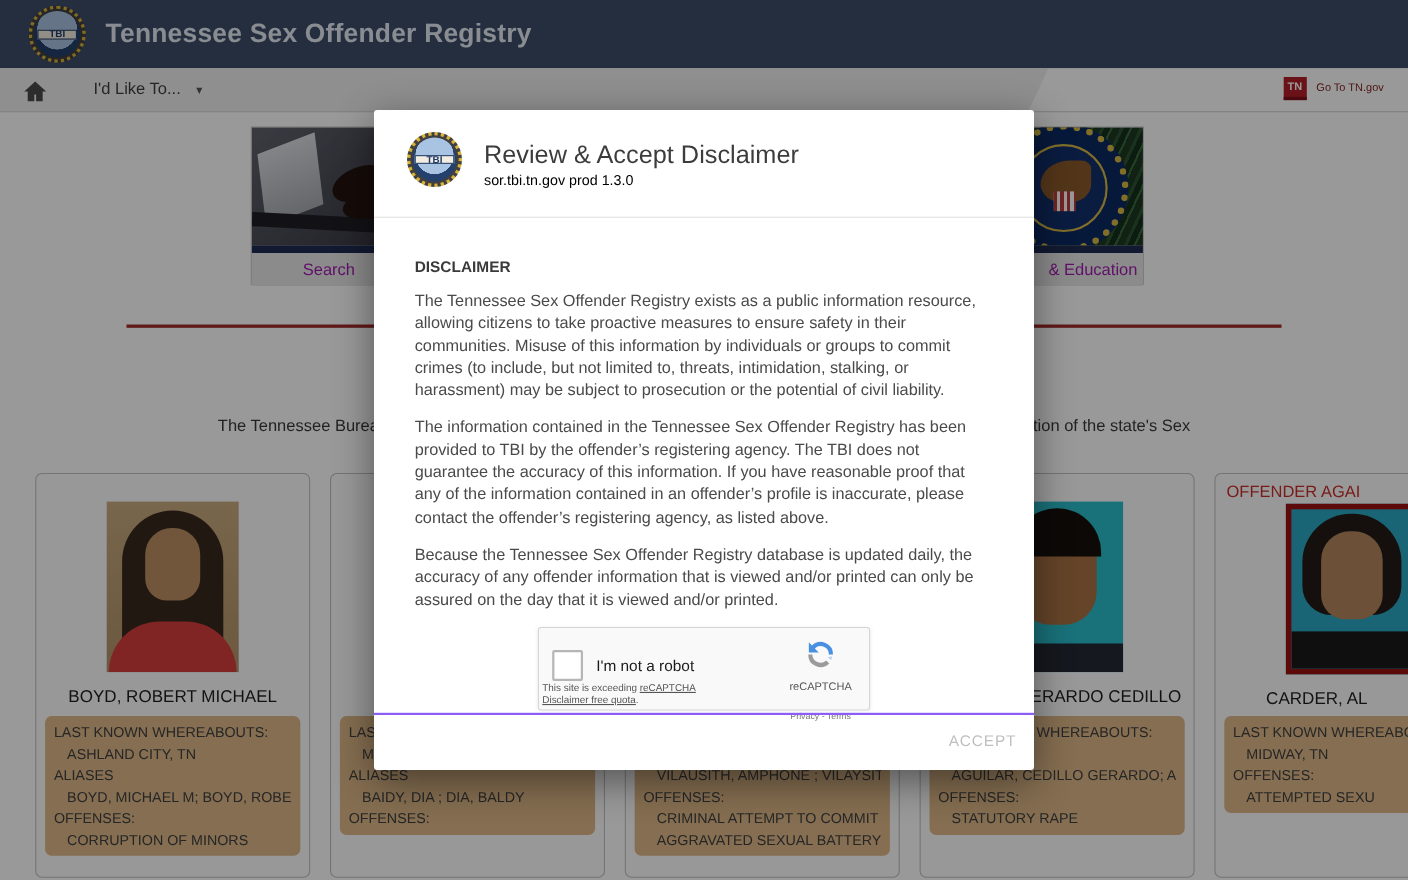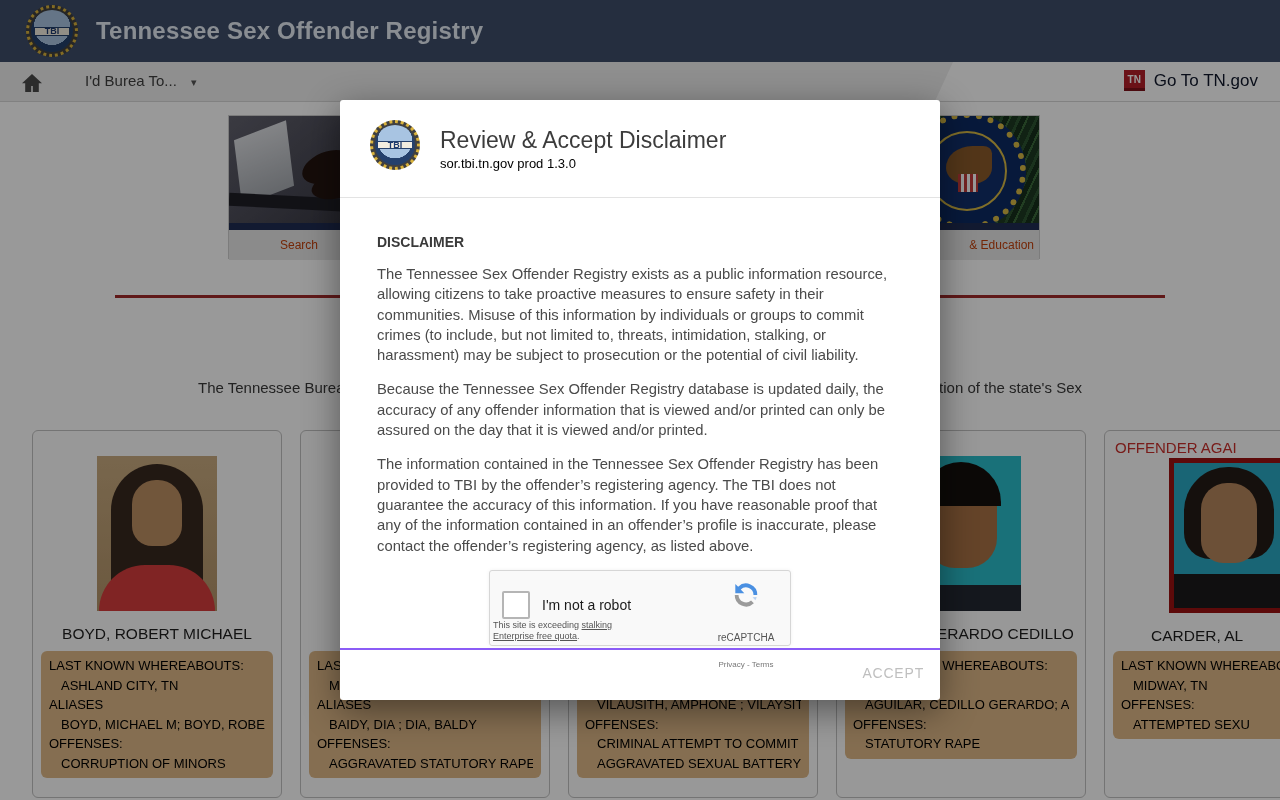--- a/index.html
+++ b/index.html
@@ -32,30 +32,30 @@
                  background:#ffffff; clip-path:polygon(18px 0,100% 0,100% 100%,0 100%); }
   .home-btn { position:absolute; left:20px; top:9px; width:24px; height:24px; cursor:pointer; }
   .idliketo { position:absolute; left:85px; top:10px; font-size:15px; color:#3f3f3f;
               cursor:pointer; }
   .idliketo .caret { font-size:11px; color:#555; margin-left:10px; }
   .gotngov { position:absolute; right:22px; top:8px; display:flex; align-items:center;
              gap:9px; cursor:pointer; }
   .tn-logo { width:21px; height:21px; background:#b21e28; border-bottom:3px solid #7e1119;
              color:#fff; font-size:10px; font-weight:bold; display:flex;
              align-items:center; justify-content:center; }
-  .gotngov .lbl { font-size:17px; color:#0f172a; }
+  .gotngov .lbl { font-size:10px; color:#7f1d1d; }
 
   
   .tile { position:absolute; top:115px; border:1px solid #cfcfcf; background:#e8e8e8; }
   .tile-search { left:228px; width:142px; height:144px; }
   .tile-edu { left:852px; width:188px; height:144px; }
   .tile .img { position:relative; width:100%; height:107px; overflow:hidden; }
   .tile .navstrip { width:100%; height:7px; background:#1e2c52; }
-  .tile .band { width:100%; height:30px; background:#e8e8e8; font-size:12px;
-                color:#c2410c; display:flex; align-items:center; justify-content:center; }
+  .tile .band { width:100%; height:30px; background:#e8e8e8; font-size:15px;
+                color:#a21caf; display:flex; align-items:center; justify-content:center; }
   .tile-edu .band { justify-content:flex-end; padding-right:5px; }
 
   .img-search { background:linear-gradient(140deg,#62626e 0%,#4a4a56 55%,#35353f 100%); }
   .lap-screen { position:absolute; left:8px; top:14px; width:54px; height:66px;
                 background:linear-gradient(#dadce0,#a8acb2);
                 transform:rotate(-7deg) skewY(-14deg); }
   .lap-base { position:absolute; left:0px; top:80px; width:128px; height:13px;
               background:#1e1e26; transform:rotate(3deg); }
   .hand { position:absolute; background:#241510; border-radius:50%; }
   .hand1 { right:16px; top:36px; width:52px; height:30px; transform:rotate(-22deg); }
@@ -112,21 +112,21 @@
       background:#241c16; border-radius:44px 44px 26px 26px; }
   .teal-redborder .face { left:27px; top:20px; width:56px; height:80px;
       background:#b5855c; border-radius:26px 26px 22px 22px; }
   .teal-redborder .shirt { left:0; bottom:0; width:110px; height:34px; background:#1c191c; }
 
   .card-name { margin-top:14px; height:20px; text-align:center; font-size:15.5px;
                color:#1f1f1f; white-space:nowrap; overflow:hidden; }
   .card-name.left { text-align:left; padding-left:46px; }
   .info { position:absolute; top:220px; left:8px; right:8px; background:#deb887;
           border-radius:6px; padding:5px 8px; }
-  .info .line { font-size:13px; line-height:19.5px; color:#000000;
+  .info .line { font-size:13px; line-height:19.5px; color:#404040;
                 white-space:nowrap; overflow:hidden; }
   .info .line.ind { padding-left:12px; }
 
   
   .dim-overlay { position:absolute; inset:0; background:rgba(0,0,0,0.4); z-index:40; }
   .modal { position:absolute; left:340px; top:100px; width:600px; height:600px;
            background:#fff; border-radius:3px; z-index:50;
            box-shadow:0 10px 36px rgba(0,0,0,0.45); }
   .modal-header { position:relative; height:98px; border-bottom:1px solid #e3e3e3; }
   .logo-48 { position:absolute; left:30px; top:20px; width:50px; height:50px; }
@@ -143,21 +143,21 @@
   .captcha { position:relative; margin:8px 0 0 112px; width:302px; height:76px;
              background:#f9f9f9; border:1px solid #d6d6d6; border-radius:3px;
              box-shadow:0 0 4px rgba(0,0,0,0.06);padding-left:12px; }
   .cb { position:absolute; left:12px; top:20px; width:28px; height:28px; background:#fff;
         border:2px solid #b5b5b5; border-radius:2px; cursor:pointer; }
   .cb-label { position:absolute; left:52px; top:26px; font-size:14px; color:#1b1b1b; }
   .quota { position:absolute; left:3px; bottom:3px; width:162px; font-size:9px;
            line-height:11px; color:#555; }
   .quota a { color:#555; text-decoration:underline; cursor:pointer; }
   .rc-brandbox { position:absolute; right:8px; top:9px; width:72px; text-align:center; }
-  .rc-name { font-size:10px; color:#555; margin-top:18px; }
+  .rc-name { font-size:10px; color:#555; margin-top:4px; }
   .rc-links { font-size:8px; color:#777; margin-top:17px; }
   .rc-links span { cursor:pointer; }
 
   .modal-actions { position:absolute; left:0; bottom:0; width:100%; height:52px;
                    border-top:2px solid #8b5cf6; }
   .accept-btn { position:absolute; right:16px; top:15px; border:0; background:none;
                 font-size:14px; letter-spacing:0.8px; color:#bfbfbf; font-weight:500;
                 font-family:"Liberation Sans",sans-serif; }
 </style>
 </head>
@@ -174,21 +174,21 @@
   </div>
 
   <div class="utility-nav">
     <div class="nav-right-bg"></div>
     <div class="home-btn">
       <svg viewBox="0 0 24 24" width="24" height="24">
         <path d="M12 3 2 12.2h3.2V21h6v-6h1.6v6h6v-8.8H22z" fill="#4a4a4a"></path>
       </svg>
     </div>
     <div class="idliketo">
-      <span>I'd Burea To...</span>
+      <span>I'd Like To...</span>
       <span class="caret">▾</span>
     </div>
     <div class="gotngov">
       <div class="tn-logo">TN</div>
       <div class="lbl">Go To TN.gov</div>
     </div>
   </div>
 
   <div class="tile tile-search">
     <div class="img img-search">
@@ -236,21 +236,20 @@
         </div>
       </div>
       <div class="card">
         <div class="card-name"></div>
         <div class="info">
           <div class="line">LAST KNOWN WHEREABOUTS:</div>
           <div class="line ind">ME</div>
           <div class="line">ALIASES</div>
           <div class="line ind">BAIDY, DIA ; DIA, BALDY</div>
           <div class="line">OFFENSES:</div>
-          <div class="line ind">AGGRAVATED STATUTORY RAPE</div>
         </div>
       </div>
       <div class="card">
         <div class="card-name"></div>
         <div class="info">
           <div class="line">LAST KNOWN WHEREABOUTS:</div>
           <div class="line ind"></div>
           <div class="line">ALIASES</div>
           <div class="line ind">VILAUSITH, AMPHONE ; VILAYSITH, PON</div>
           <div class="line">OFFENSES:</div>
@@ -301,29 +300,29 @@
       <div class="band">TBI</div>
     </div>
     <div class="modal-title">Review &amp; Accept Disclaimer</div>
     <div class="modal-subtitle">sor.tbi.tn.gov prod 1.3.0</div>
   </div>
 
   <div class="modal-body">
     <div class="disclaimer-h">DISCLAIMER</div>
     <div id="disclaimer-paragraphs">
         <p>The Tennessee Sex Offender Registry exists as a public information resource, allowing citizens to take proactive measures to ensure safety in their communities. Misuse of this information by individuals or groups to commit crimes (to include, but not limited to, threats, intimidation, stalking, or harassment) may be subject to prosecution or the potential of civil liability.</p>
+        <p>The information contained in the Tennessee Sex Offender Registry has been provided to TBI by the offender’s registering agency. The TBI does not guarantee the accuracy of this information. If you have reasonable proof that any of the information contained in an offender’s profile is inaccurate, please contact the offender’s registering agency, as listed above.</p>
         <p>Because the Tennessee Sex Offender Registry database is updated daily, the accuracy of any offender information that is viewed and/or printed can only be assured on the day that it is viewed and/or printed.</p>
-        <p>The information contained in the Tennessee Sex Offender Registry has been provided to TBI by the offender’s registering agency. The TBI does not guarantee the accuracy of this information. If you have reasonable proof that any of the information contained in an offender’s profile is inaccurate, please contact the offender’s registering agency, as listed above.</p>
       </div>
 
     <div class="captcha">
       <div class="cb"></div>
       <div class="cb-label">I'm not a robot</div>
       <div class="quota">
-        <span>This site is exceeding </span><a>stalking Enterprise free quota</a><span>.</span>
+        <span>This site is exceeding </span><a>reCAPTCHA Disclaimer free quota</a><span>.</span>
       </div>
       <div class="rc-brandbox">
         <svg width="30" height="30" viewBox="0 0 32 32">
           <path d="M28 16 A12 12 0 0 0 7.6 7.2 L4.6 4.2 V14 h9.6 L10.4 10.2 A8 8 0 0 1 24 16 Z" fill="#4a90e2"></path>
           <path d="M4 16 A12 12 0 0 0 24.4 24.8 L21.4 21.8 A8 8 0 0 1 8 16 Z" fill="#9b9b9b"></path>
           <path d="M27.4 18 A12 12 0 0 1 26 21.5 L23 18.5 Z" fill="#b9d2f0"></path>
         </svg>
         <div class="rc-name">reCAPTCHA</div>
         <div class="rc-links">
           <span>Privacy</span><span> - </span><span>Terms</span>

